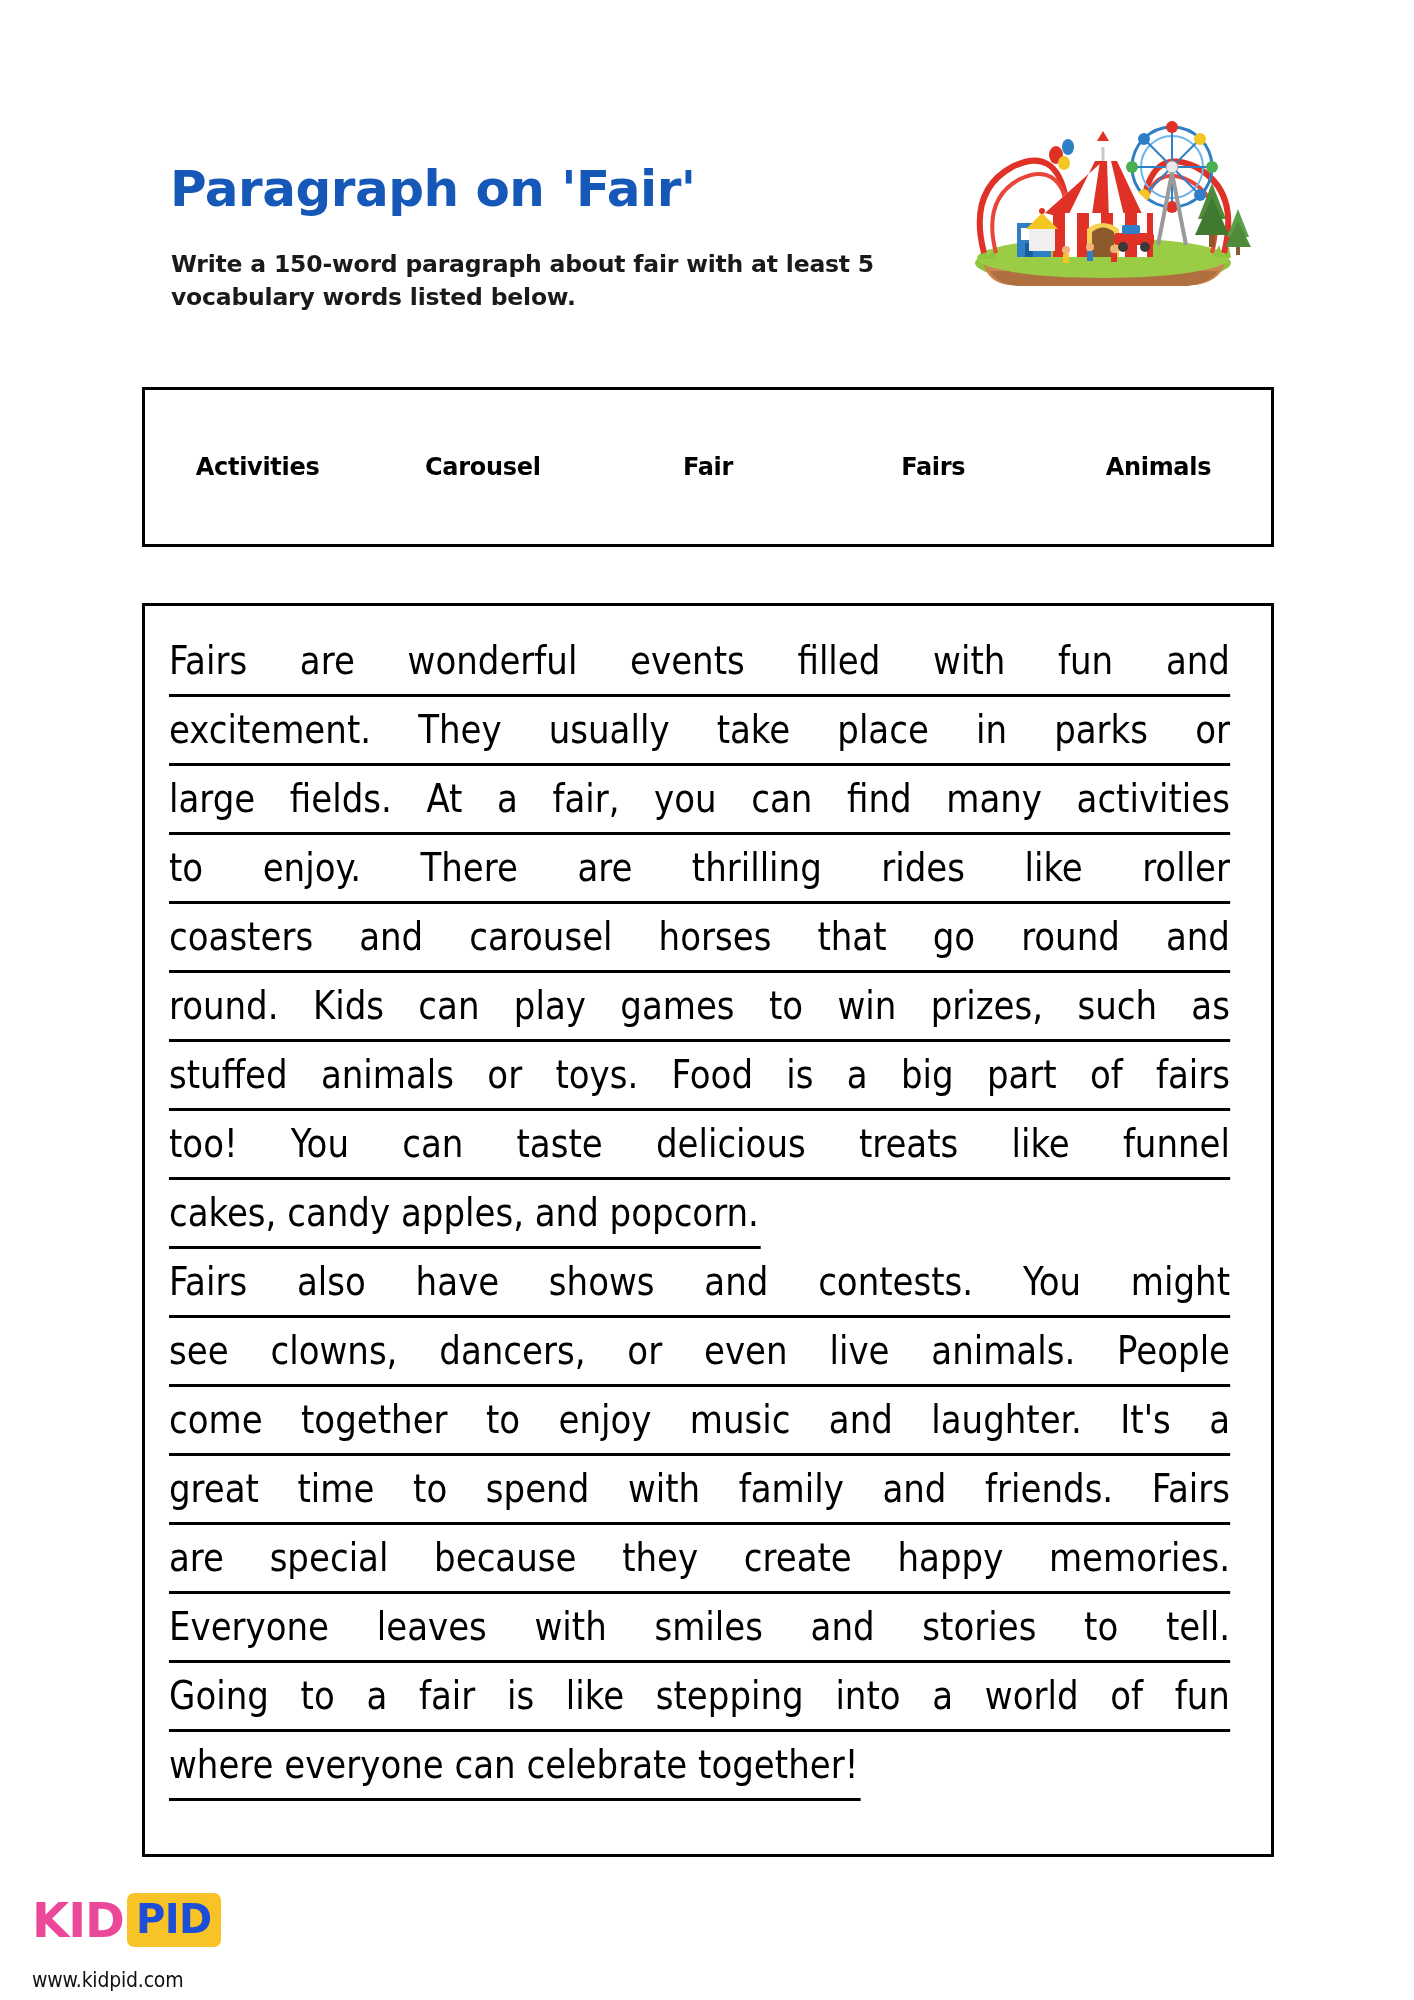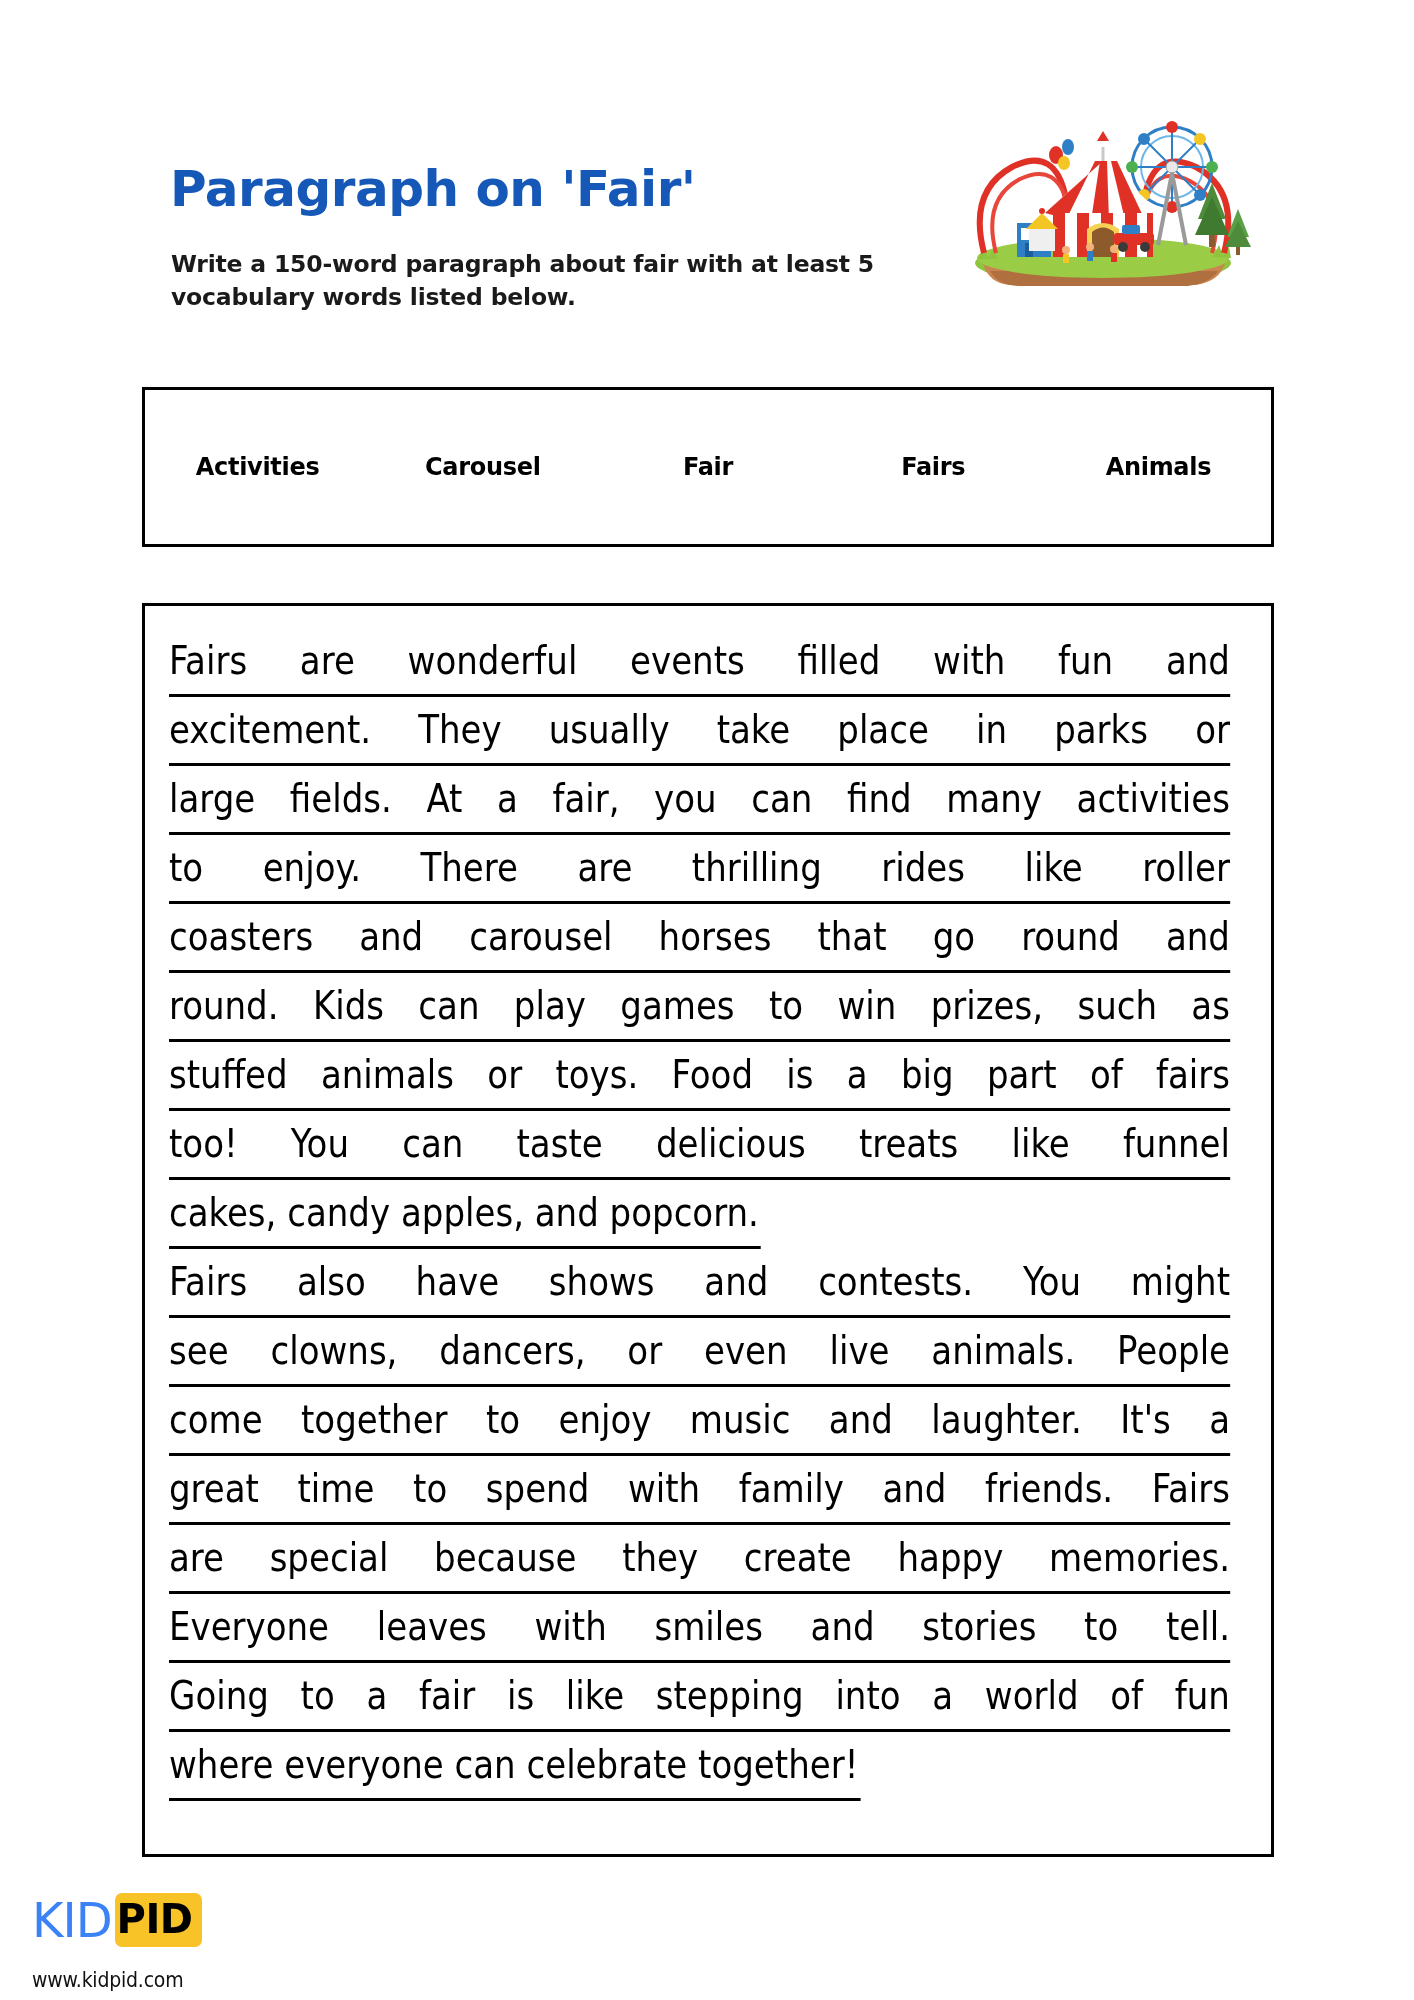--- a/index.html
+++ b/index.html
@@ -158,35 +158,35 @@
 
   .logo-mark {
     display: flex;
     align-items: center;
     height: 56px;
   }
 
   .logo-kid {
     font-family: "DejaVu Sans", sans-serif;
     font-size: 48px;
-    font-weight: 400;
-    color: #3b82f6;
+    font-weight: 700;
+    color: #ec4899;
     letter-spacing: -1px;
     line-height: 1;
   }
 
   .logo-pid {
     background: #F7C327;
-    color: #000000;
+    color: #1d4ed8;
     font-family: "DejaVu Sans", sans-serif;
     font-size: 40px;
     font-weight: 700;
     letter-spacing: -0.5px;
     line-height: 1;
-    padding: 6px 9px 8px 2px;
+    padding: 6px 9px 8px 9px;
     border-radius: 7px;
     margin-left: 3px;
   }
 
   .logo-url {
     font-family: "DejaVu Sans Condensed", "DejaVu Sans", sans-serif;
     font-size: 21px;
     color: #111111;
     margin-top: 20px;
     letter-spacing: -0.2px;

